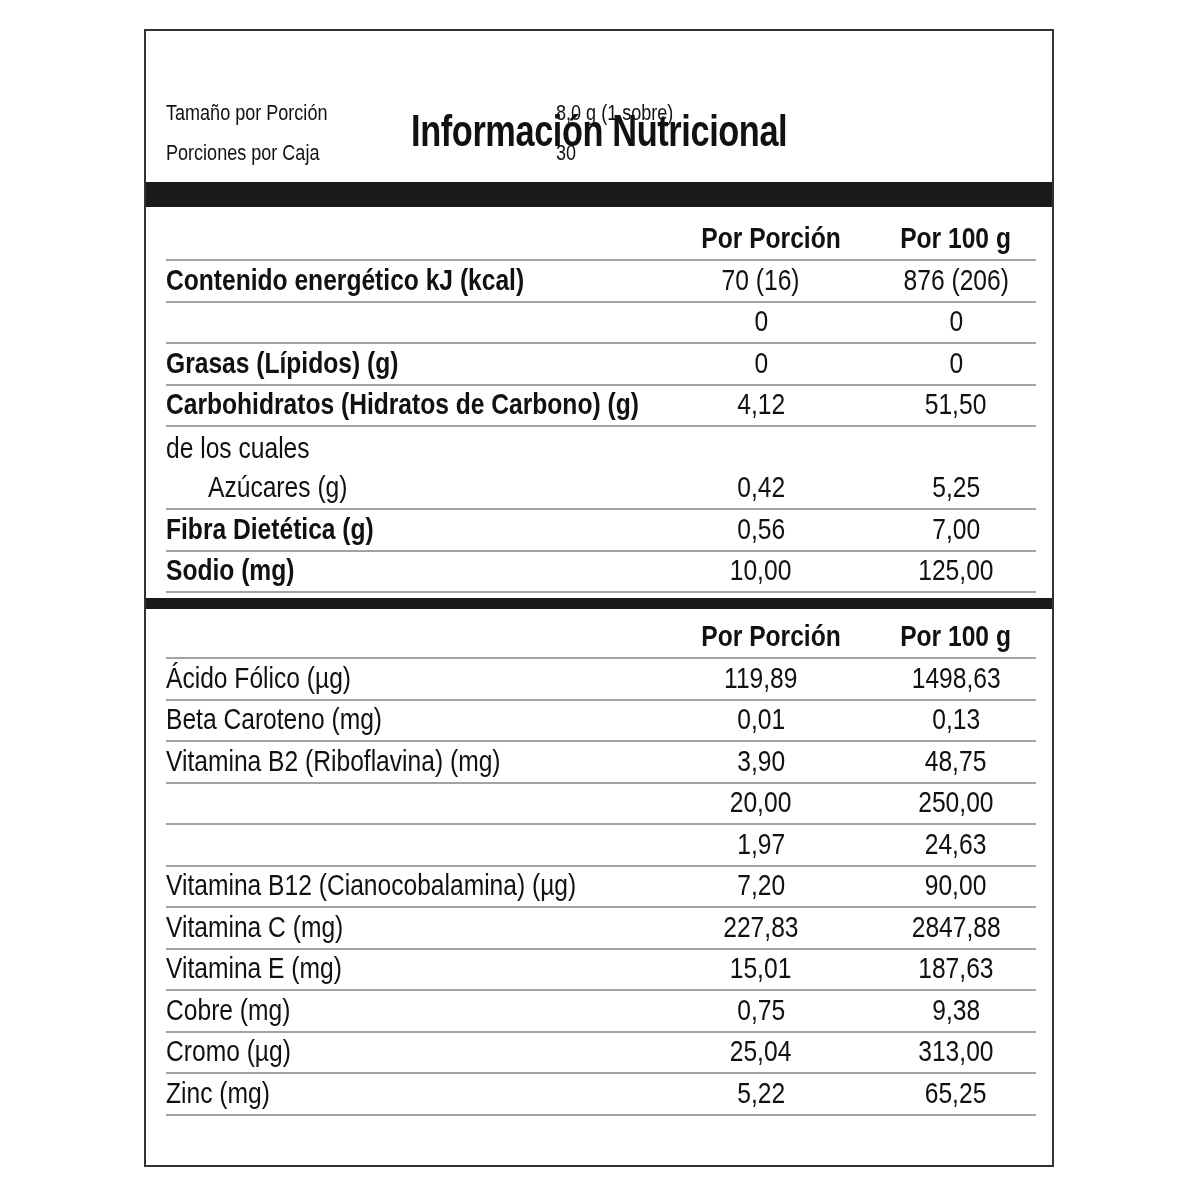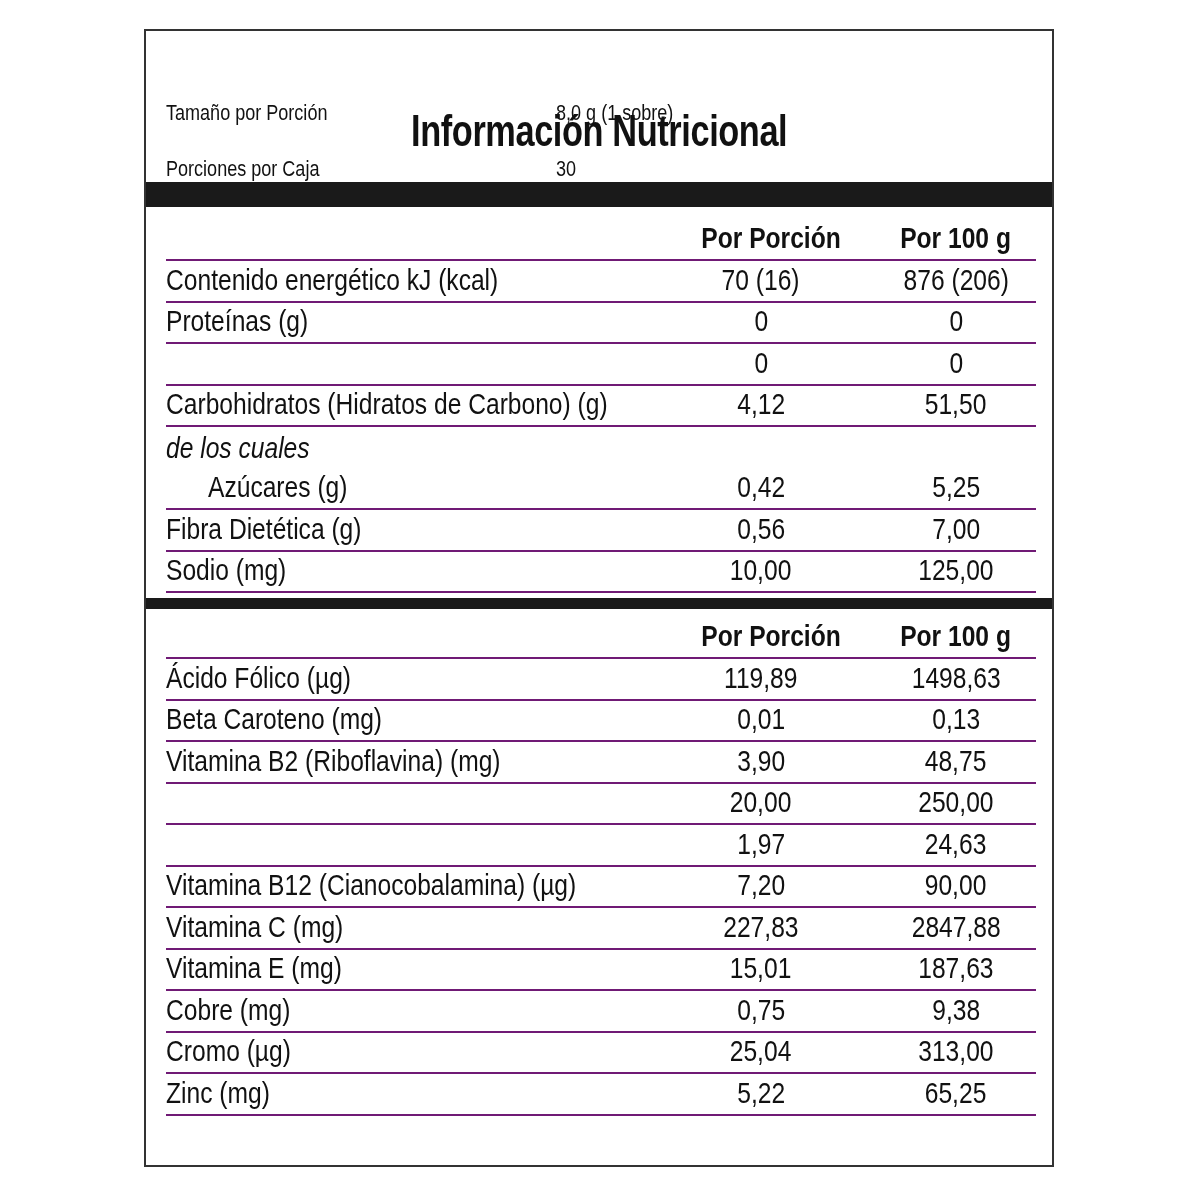--- a/index.html
+++ b/index.html
@@ -9,66 +9,66 @@
                border:2px solid #333; box-sizing:border-box; background:#fff; }
   .title { position:absolute; left:0; width:100%; top:38px; text-align:center;margin-top:40px; }
   .title span { display:inline-block; font-weight:bold; font-size:44px; transform:scaleX(0.78);
                 transform-origin:center; letter-spacing:-0.5px; line-height:1; }
   .serving-row { position:absolute; left:20px; height:36px; font-size:22px; line-height:36px; }
   .cond { display:inline-block; transform:scaleX(0.82); transform-origin:left center; white-space:nowrap; }
   .cond-c { display:inline-block; transform:scaleX(0.82); transform-origin:center; white-space:nowrap; }
   .serving-row .v { position:absolute; left:390px; top:0; }
   .black-bar { position:absolute; left:0; width:100%; background:#1a1a1a; }
   .table { position:absolute; left:20px; width:870px; }
-  .row { position:relative; height:41.5px; border-bottom:2px solid #701a75; box-sizing:border-box; }
-  .row.noborder { border-bottom:none;font-style:italic; }
+  .row { position:relative; height:41.5px; border-bottom:2px solid #a3a3a3; box-sizing:border-box; }
+  .row.noborder { border-bottom:none; }
   .row .name { position:absolute; left:0; bottom:4px; font-size:30px; line-height:34px; }
   .row .c1 { position:absolute; left:520px; width:150px; bottom:4px; text-align:center; font-size:30px; line-height:34px; }
   .row .c2 { position:absolute; left:710px; width:160px; bottom:4px; text-align:center; font-size:30px; line-height:34px; }
-  .bold { font-weight:normal; }
+  .bold { font-weight:bold; }
   .hdr .c1, .hdr .c2 { font-weight:bold; }
   .indent { padding-left:42px;text-align:right; }
 </style>
 </head>
 <body>
 
 <div class="label-box">
 
   <div class="title">
     <span>Información Nutricional</span>
   </div>
 
   <div class="serving-row" style="top:64px;">
     <span class="cond">Tamaño por Porción</span>
     <span class="v cond">8,0 g (1 sobre)</span>
   </div>
-  <div class="serving-row" style="top:120px;text-decoration:underline;">
+  <div class="serving-row" style="top:104px;text-decoration:underline;">
     <span class="cond">Porciones por Caja</span>
     <span class="v cond">30</span>
   </div>
 
   <div class="black-bar" style="top:151px; height:25px;"></div>
 
   <div class="table" id="macros" style="top:186px;">
     <div class="row hdr" style="height:44px;">
       <span class="c1"><span class="cond-c">Por Porción</span></span>
       <span class="c2"><span class="cond-c">Por 100 g</span></span>
     </div>
     <div id="macro-rows">
         <div class="row">
           <span class="name bold"><span class="cond">Contenido energético kJ (kcal)</span></span>
           <span class="c1"><span class="cond-c">70 (16)</span></span>
           <span class="c2"><span class="cond-c">876 (206)</span></span>
         </div>
         <div class="row">
-          <span class="name bold"><span class="cond">Proteínas (g)</span></span>
           <span class="c1"><span class="cond-c">0</span></span>
           <span class="c2"><span class="cond-c">0</span></span>
         </div>
         <div class="row">
+          <span class="name bold"><span class="cond">Grasas (Lípidos) (g)</span></span>
           <span class="c1"><span class="cond-c">0</span></span>
           <span class="c2"><span class="cond-c">0</span></span>
         </div>
         <div class="row">
           <span class="name bold"><span class="cond">Carbohidratos (Hidratos de Carbono) (g)</span></span>
           <span class="c1"><span class="cond-c">4,12</span></span>
           <span class="c2"><span class="cond-c">51,50</span></span>
         </div>
         <div class="row noborder">
           <span class="name"><span class="cond">de los cuales</span></span>

